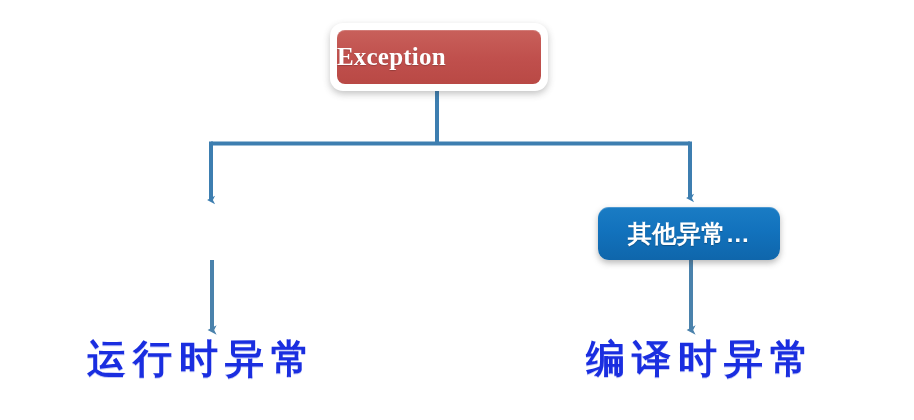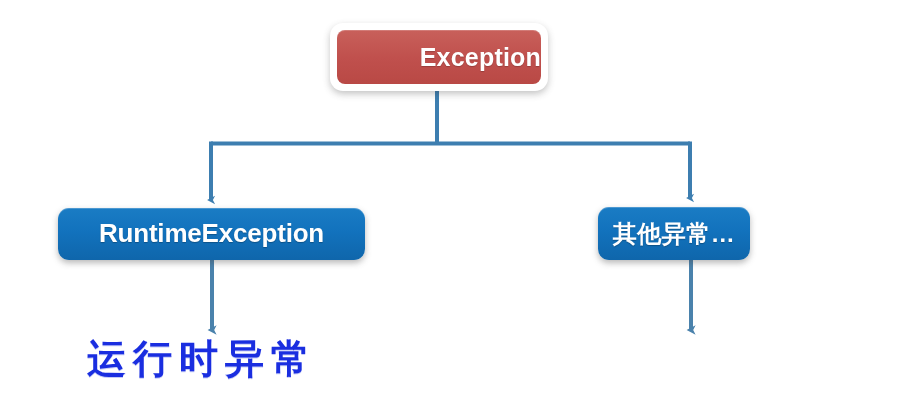--- a/index.html
+++ b/index.html
@@ -48,22 +48,23 @@
     box-shadow: 0 3px 7px rgba(60,60,60,0.30);
     padding: 7px;
   }
   .node-exception .face {
     width: 100%;
     height: 100%;
     border-radius: 8px;
     background: linear-gradient(180deg, #c8605b 0%, #c0504d 52%, #b94945 100%);
     display: flex;
     align-items: center;
-    justify-content: flex-end;
+    justify-content: flex-start;
     box-shadow: inset 0 1px 0 rgba(255,255,255,0.18);
+    font-family: Liberation Serif, serif;
   }
   .node-exception .label {
     color: #ffffff;
     font-size: 25px;
     font-weight: bold;
     letter-spacing: 0.2px;
     text-shadow: 0 1px 1px rgba(0,0,0,0.20);
   }
 
   .node-blue {
@@ -84,21 +85,21 @@
     height: 52px;
   }
   .node-runtime .label {
     font-size: 26px;
     letter-spacing: -0.2px;
   }
 
   .node-other {
     left: 598px;
     top: 207px;
-    width: 152px;
+    width: 182px;
     height: 53px;
   }
   .node-other .label {
     font-size: 24px;
     letter-spacing: 0.5px;
   }
 
   
   .handwrite {
     position: absolute;
@@ -146,24 +147,22 @@
 
     <path d="M691,260 L691,330" stroke="#4a82ac" stroke-width="4" fill="none" marker-end="url(#arrowheadsoft)"></path>
   </svg>
 
   <div class="node node-exception">
     <div class="face">
       <span class="label">Exception</span>
     </div>
   </div>
 
-  <div class="node node-blue node-runtime">
-    <span class="label">RuntimeException</span>
-  </div>
 
   <div class="node node-blue node-other">
     <span class="label">其他异常…</span>
   </div>
 
   <div class="handwrite hw-runtime">运行时异常</div>
 
+  <div class="handwrite hw-compile">编译时异常</div>
 
 </div>
 
 </body></html>

